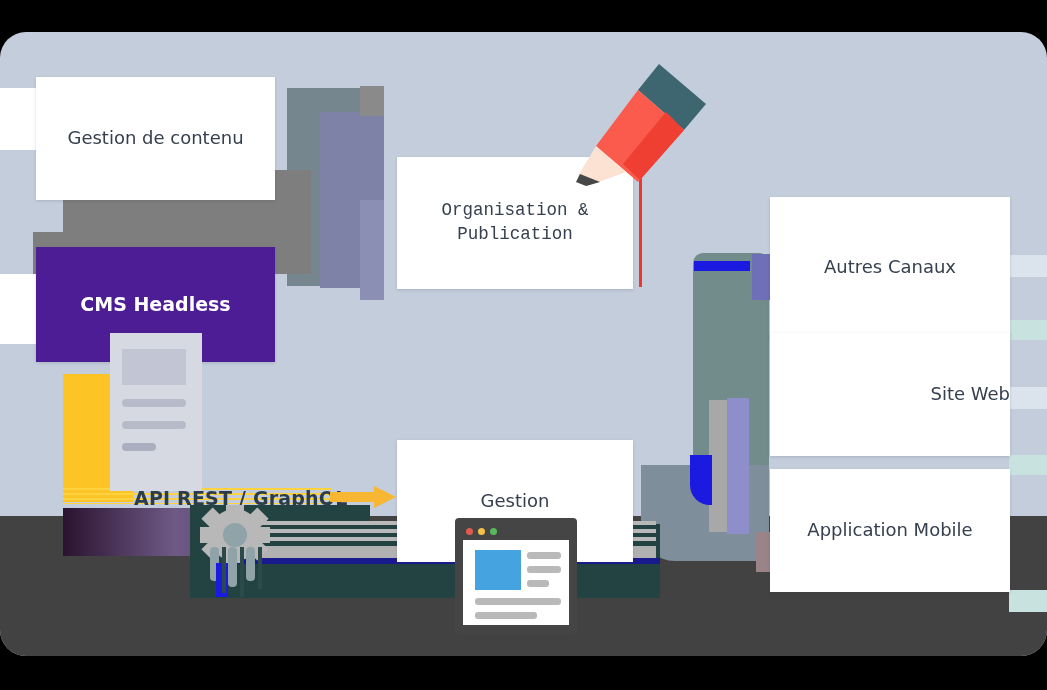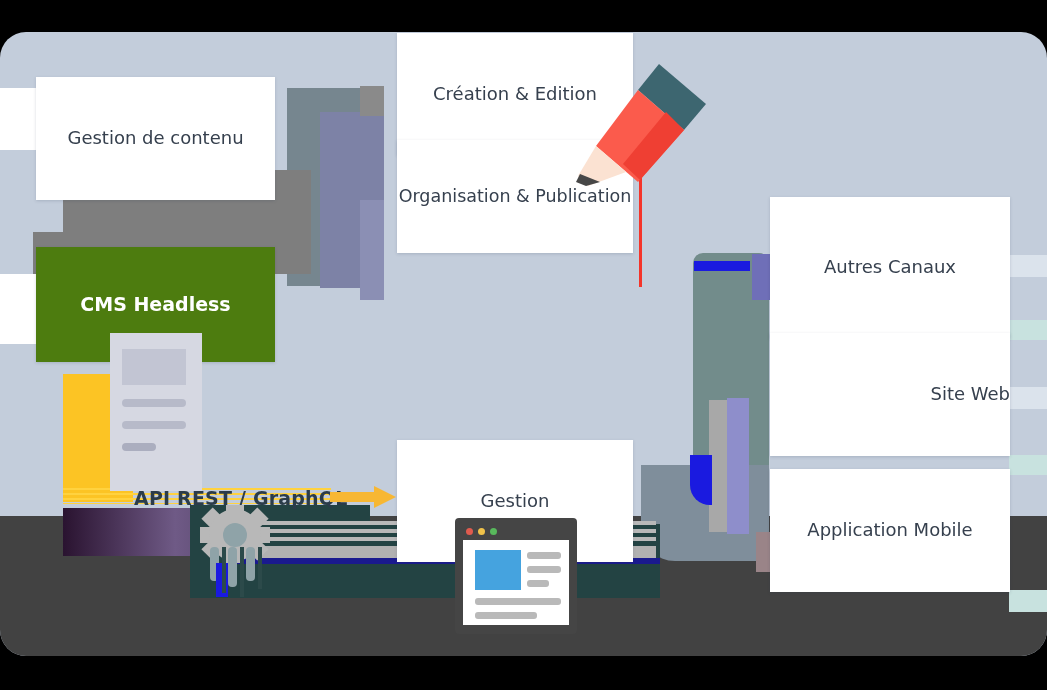--- a/index.html
+++ b/index.html
@@ -110,28 +110,28 @@
   
   .card{
     position:absolute;background:#ffffff;
     display:flex;align-items:center;justify-content:center;
     text-align:center;color:#36404e;font-size:18px;line-height:1.35;
     box-shadow:0 1px 3px rgba(40,55,75,.18);
   }
   .card.small{font-size:17.5px;}
   #card-gestion{left:36px;top:33px;width:239px;height:123px;margin-top:44px;}
   #card-creation{left:397px;top:33px;width:236px;height:122px;}
-  #card-organisation{left:397px;top:140px;width:236px;height:113px;}
+  #card-organisation{left:397px;top:157px;width:236px;height:132px;font-family:Liberation Mono, monospace;}
   #card-frontend{left:397px;top:440px;width:236px;height:122px;}
   #card-autres{left:770px;top:197px;width:240px;height:141px;}
   #card-siteweb{left:770px;top:333px;width:240px;height:123px;justify-content:flex-end;}
   #card-appmobile{left:770px;top:469px;width:240px;height:123px;}
   #card-cms{
     left:36px;top:247px;width:239px;height:115px;
-    background:#4d7c0f;color:#ffffff;font-weight:bold;font-size:19px;
+    background:#4c1d95;color:#ffffff;font-weight:bold;font-size:19px;
   }
   
   .pencil{position:absolute;left:566px;top:64px;width:140px;height:122px;}
   
   .redline{position:absolute;left:639px;top:120px;width:3px;height:167px;background:#f4342a;}
   
   .doc-icon{position:absolute;left:110px;top:333px;width:92px;height:158px;}
   
   .api-label{
     position:absolute;left:134px;top:487px;
@@ -209,23 +209,20 @@
   <div class="redline"></div>
 
   <div class="card" id="card-gestion">
     <span>Gestion de contenu</span>
   </div>
 
   <div class="card" id="card-cms">
     <span>CMS Headless</span>
   </div>
 
-  <div class="card" id="card-creation">
-    <span>Création &amp; Edition</span>
-  </div>
 
   <div class="card small" id="card-organisation">
     <span>Organisation &amp; Publication</span>
   </div>
 
   <div class="card" id="card-frontend">
     <span>Gestion</span>
   </div>
 
   <div class="card" id="card-autres">

